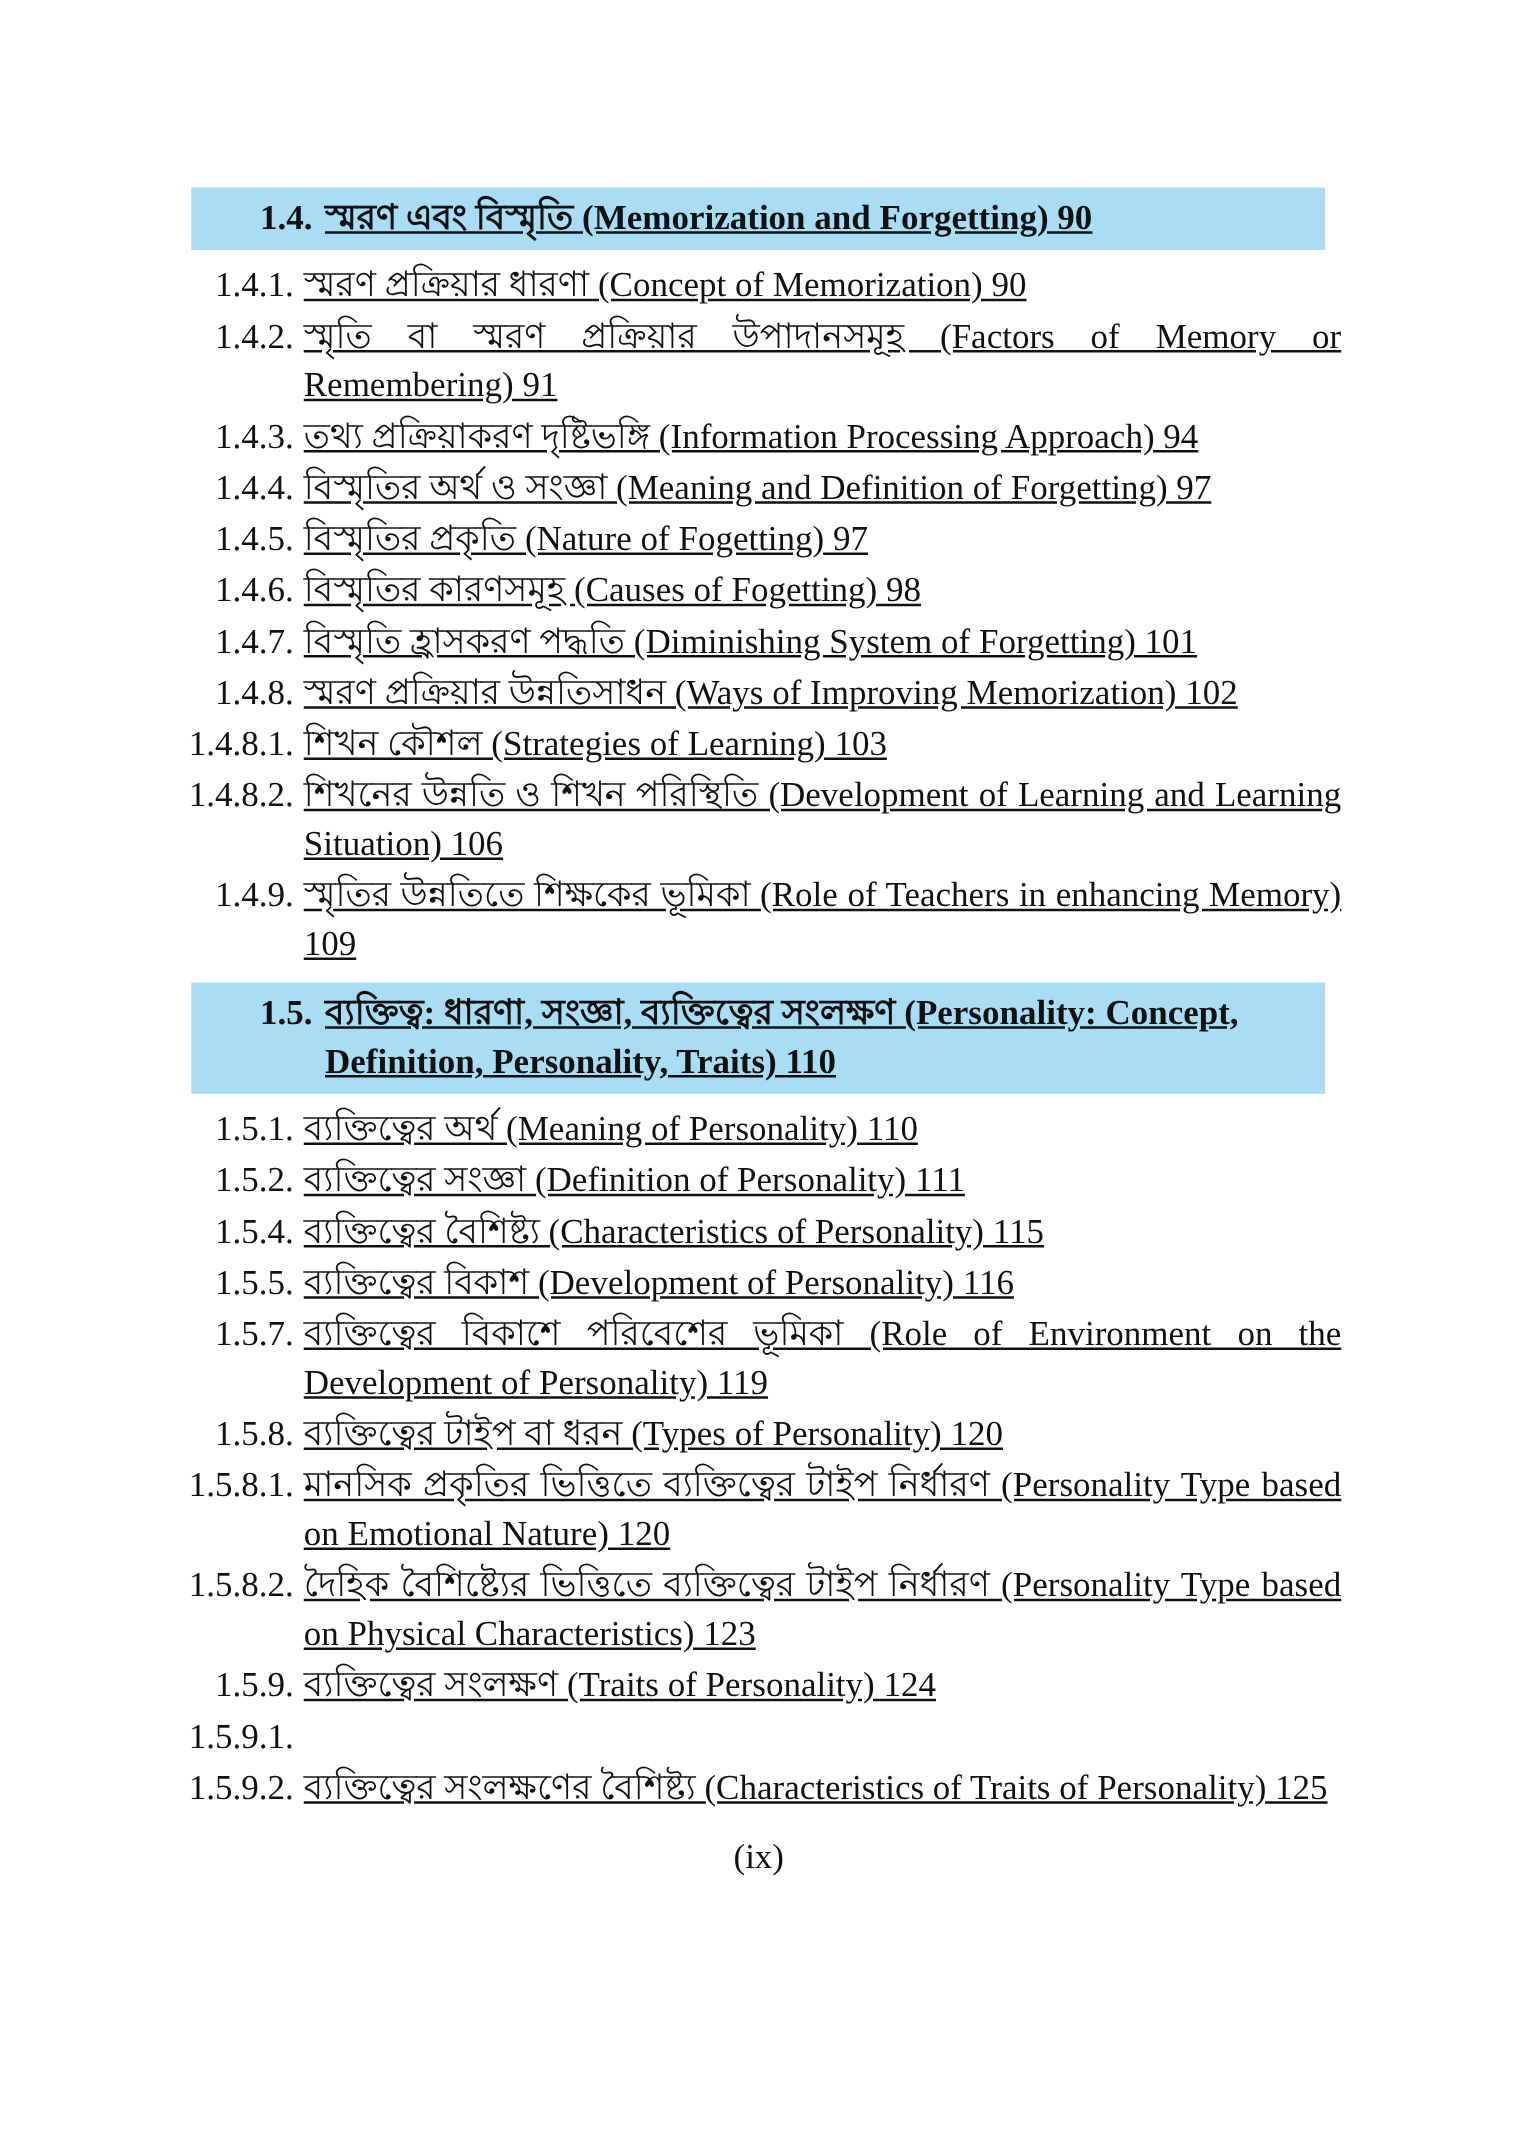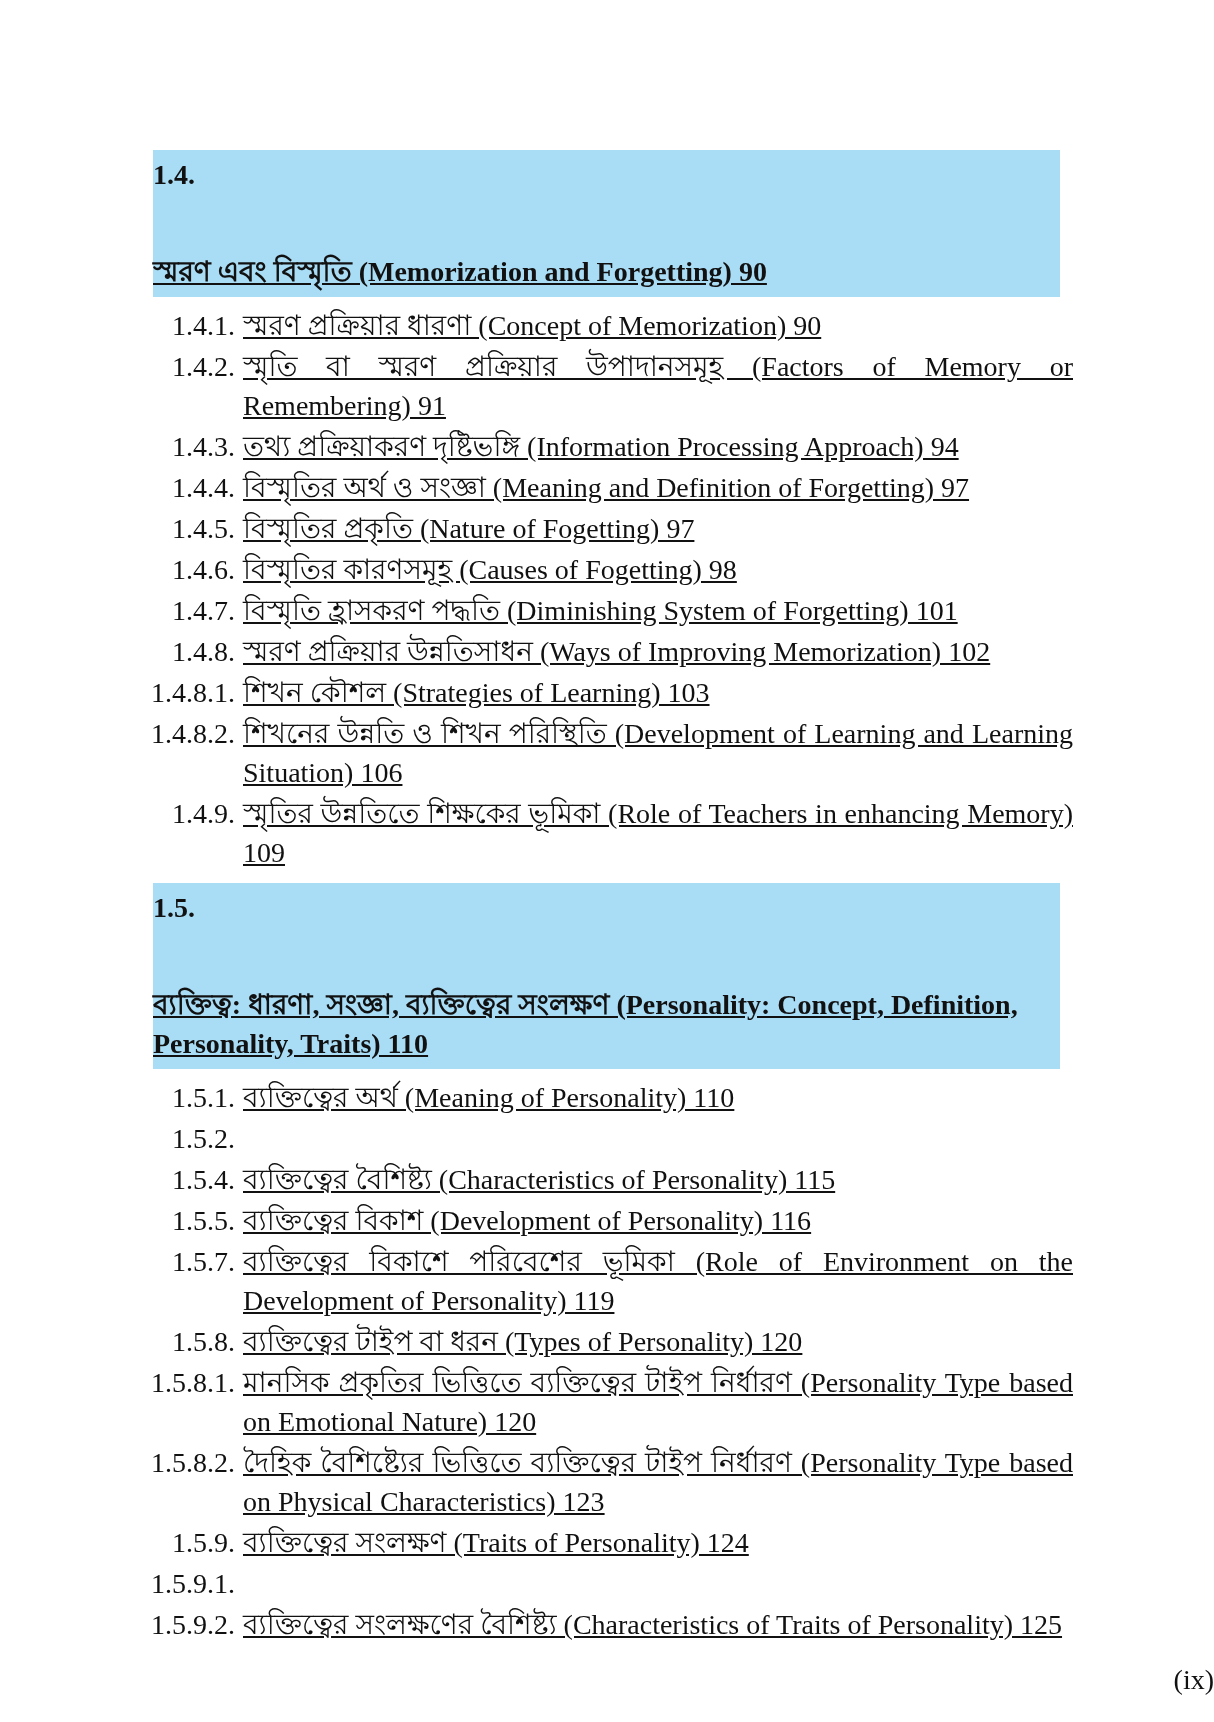--- a/index.html
+++ b/index.html
@@ -46,31 +46,30 @@
   }
   .row.header {
     background: #a9dcf5;
     font-weight: bold;
     width: 907px;
     margin-left: 3px;
     margin-top: 11px;
     margin-bottom: 9px;
     padding: 5px 18px 6px 0;
     box-sizing: border-box;
-    flex-direction: column;
   }
   .row.header .num {
     flex: 0 0 97px;
     padding-right: 10px;
   }
   .row.header .text {
     text-align: left;
   }
   .footer {
-    text-align: right;
+    text-align: center;
     margin-top: 16px;
   }
 </style>
 </head>
 <body>
 
 <div class="page">
   <div class="toc">
       <div class="row header">
     <span class="num">1.4.</span>
@@ -123,20 +122,21 @@
       <div class="row header">
     <span class="num">1.5.</span>
     <span class="text">ব্যক্তিত্ব: ধারণা, সংজ্ঞা, ব্যক্তিত্বের সংলক্ষণ (Personality: Concept, Definition, Personality, Traits) 110</span>
   </div>
       <div class="row entry">
     <span class="num">1.5.1.</span>
     <span class="text">ব্যক্তিত্বের অর্থ (Meaning of Personality) 110</span>
   </div>
       <div class="row entry">
     <span class="num">1.5.2.</span>
+    <span class="text">ব্যক্তিত্বের সংজ্ঞা (Definition of Personality) 111</span>
   </div>
       <div class="row entry">
     <span class="num">1.5.4.</span>
     <span class="text">ব্যক্তিত্বের বৈশিষ্ট্য (Characteristics of Personality) 115</span>
   </div>
       <div class="row entry">
     <span class="num">1.5.5.</span>
     <span class="text">ব্যক্তিত্বের বিকাশ (Development of Personality) 116</span>
   </div>
       <div class="row entry">

